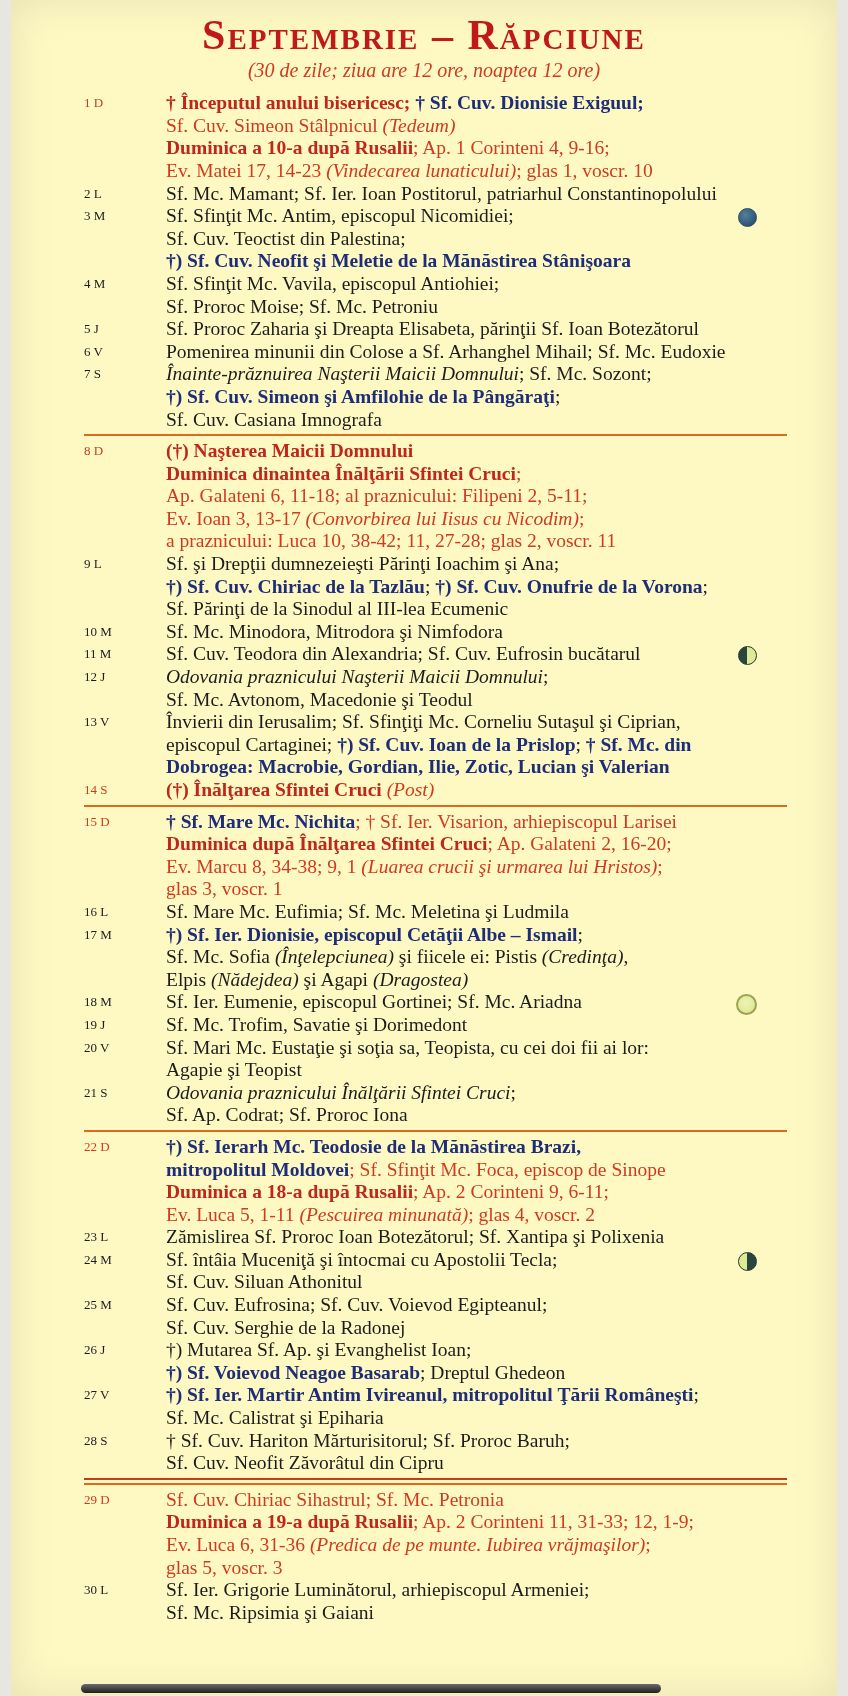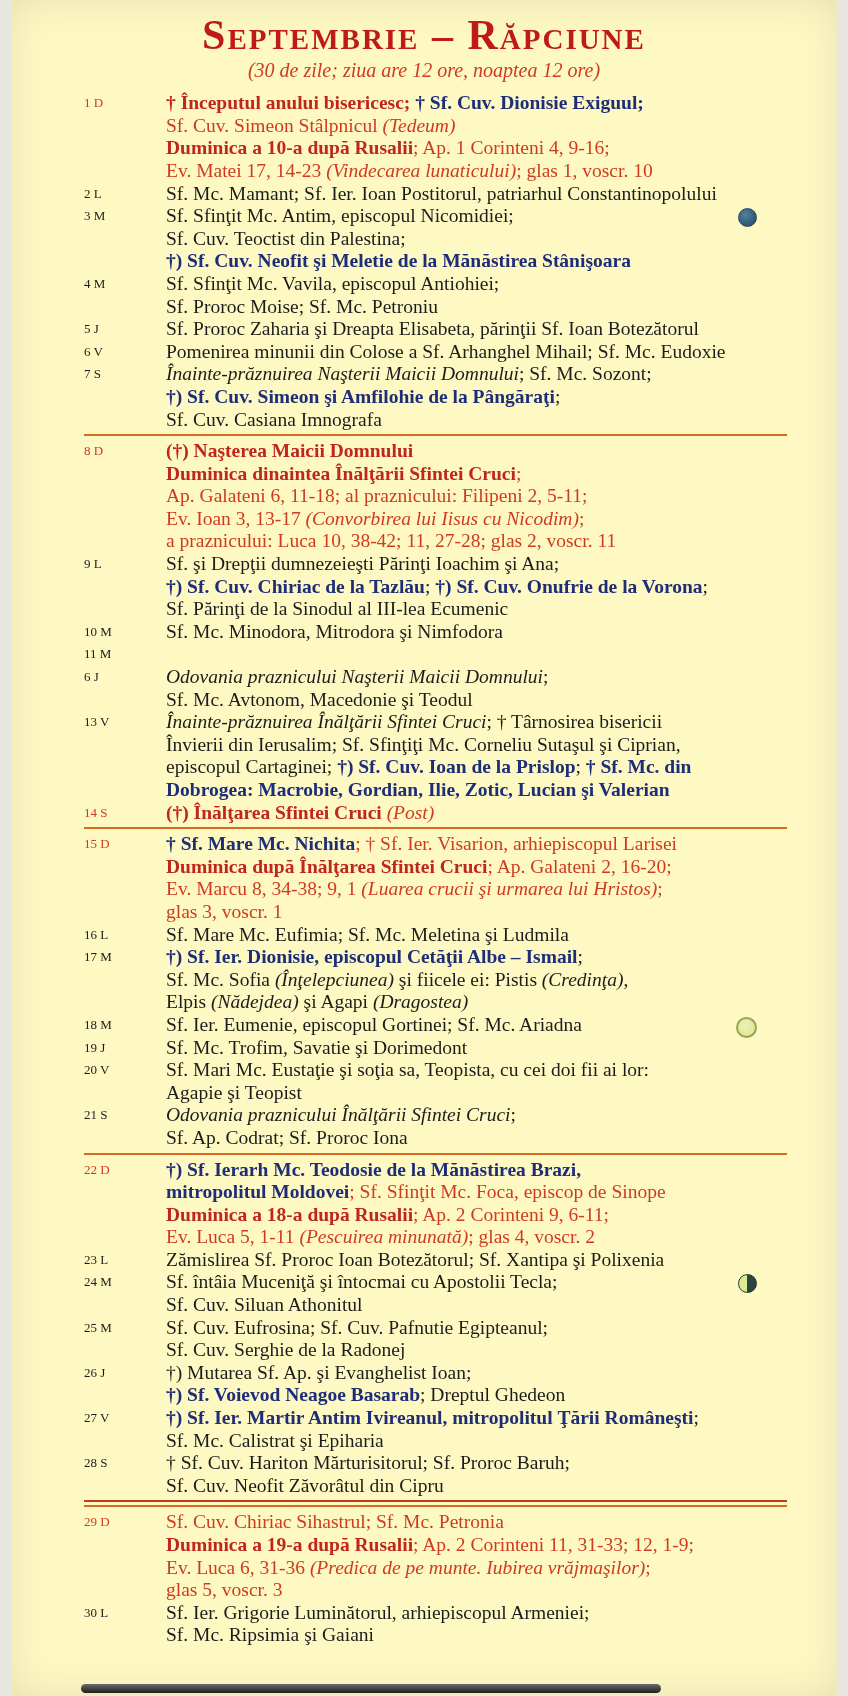--- a/index.html
+++ b/index.html
@@ -173,32 +173,34 @@
         </div>
       </div>
       <div class="day-row">
         <div class="day-label">10 M</div>
         <div class="day-content">
           <div class="line"><span class="s-n">Sf. Mc. Minodora, Mitrodora şi Nimfodora</span></div>
         </div>
       </div>
       <div class="day-row">
         <div class="day-label">11 M</div>
-      </div>
-      <div class="day-row">
-        <div class="day-label">6 J</div>
+        <div class="day-content">
+          <div class="line"><span class="s-n">Sf. Cuv. Teodora din Alexandria; Sf. Cuv. Eufrosin bucătarul</span><span class="moon first-quarter"></span></div>
+        </div>
+      </div>
+      <div class="day-row">
+        <div class="day-label">12 J</div>
         <div class="day-content">
           <div class="line"><span class="s-i">Odovania praznicului Naşterii Maicii Domnului</span><span class="s-n">;</span></div>
           <div class="line"><span class="s-n">Sf. Mc. Avtonom, Macedonie şi Teodul</span></div>
         </div>
       </div>
       <div class="day-row">
         <div class="day-label">13 V</div>
         <div class="day-content">
-          <div class="line"><span class="s-i">Înainte-prăznuirea Înălţării Sfintei Cruci</span><span class="s-n">; † Târnosirea bisericii</span></div>
           <div class="line"><span class="s-n">Învierii din Ierusalim; Sf. Sfinţiţi Mc. Corneliu Sutaşul şi Ciprian,</span></div>
           <div class="line"><span class="s-n">episcopul Cartaginei; </span><span class="s-b">†) Sf. Cuv. Ioan de la Prislop</span><span class="s-n">; </span><span class="s-b">† Sf. Mc. din</span></div>
           <div class="line"><span class="s-b">Dobrogea: Macrobie, Gordian, Ilie, Zotic, Lucian şi Valerian</span></div>
         </div>
       </div>
       <div class="day-row">
         <div class="day-label red">14 S</div>
         <div class="day-content">
           <div class="line"><span class="s-rb">(†) Înălţarea Sfintei Cruci </span><span class="s-ri">(Post)</span></div>
         </div>
@@ -272,21 +274,21 @@
       <div class="day-row">
         <div class="day-label">24 M</div>
         <div class="day-content">
           <div class="line"><span class="s-n">Sf. întâia Muceniţă şi întocmai cu Apostolii Tecla;</span><span class="moon last-quarter"></span></div>
           <div class="line"><span class="s-n">Sf. Cuv. Siluan Athonitul</span></div>
         </div>
       </div>
       <div class="day-row">
         <div class="day-label">25 M</div>
         <div class="day-content">
-          <div class="line"><span class="s-n">Sf. Cuv. Eufrosina; Sf. Cuv. Pafnutie Egipteanul;</span></div>
+          <div class="line"><span class="s-n">Sf. Cuv. Eufrosina; Sf. Cuv. Voievod Egipteanul;</span></div>
           <div class="line"><span class="s-n">Sf. Cuv. Serghie de la Radonej</span></div>
         </div>
       </div>
       <div class="day-row">
         <div class="day-label">26 J</div>
         <div class="day-content">
           <div class="line"><span class="s-n">†) Mutarea Sf. Ap. şi Evanghelist Ioan;</span></div>
           <div class="line"><span class="s-b">†) Sf. Voievod Neagoe Basarab</span><span class="s-n">; Dreptul Ghedeon</span></div>
         </div>
       </div>

